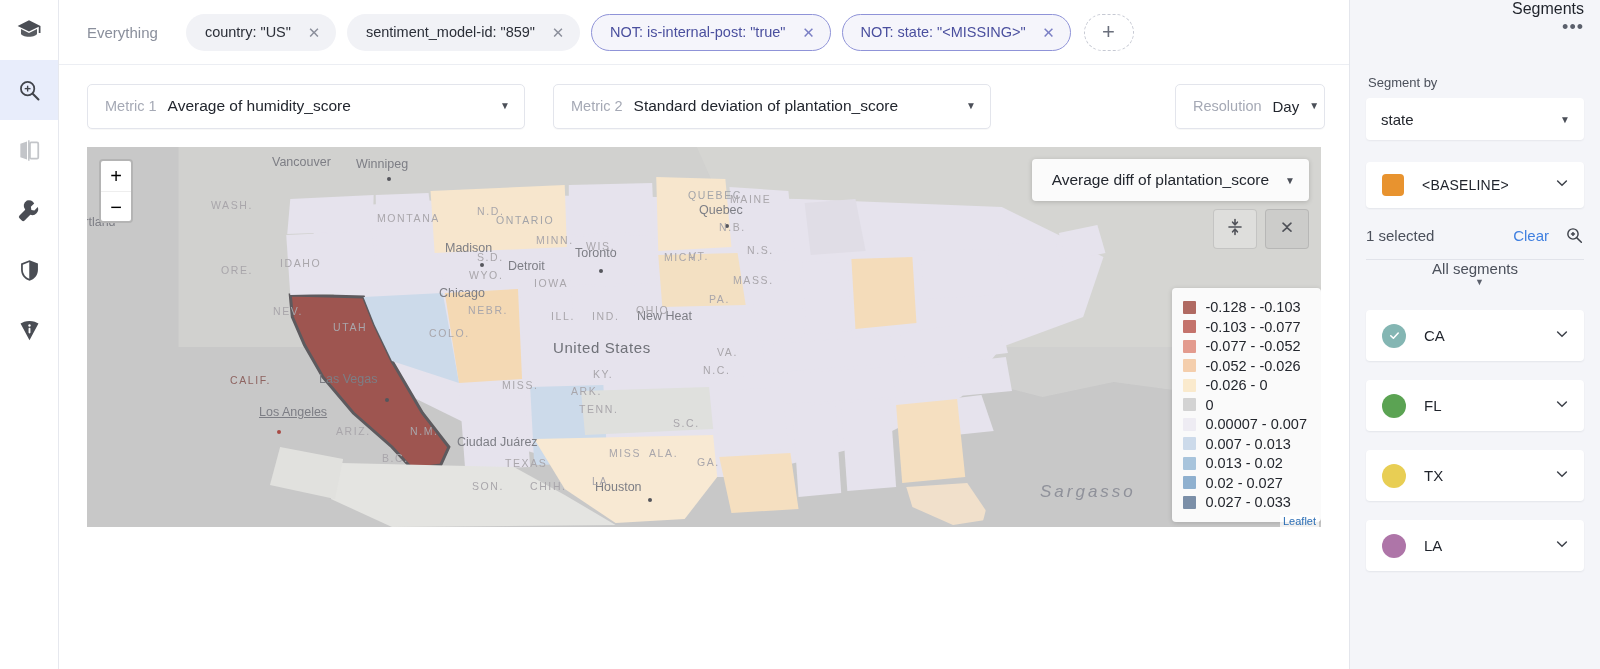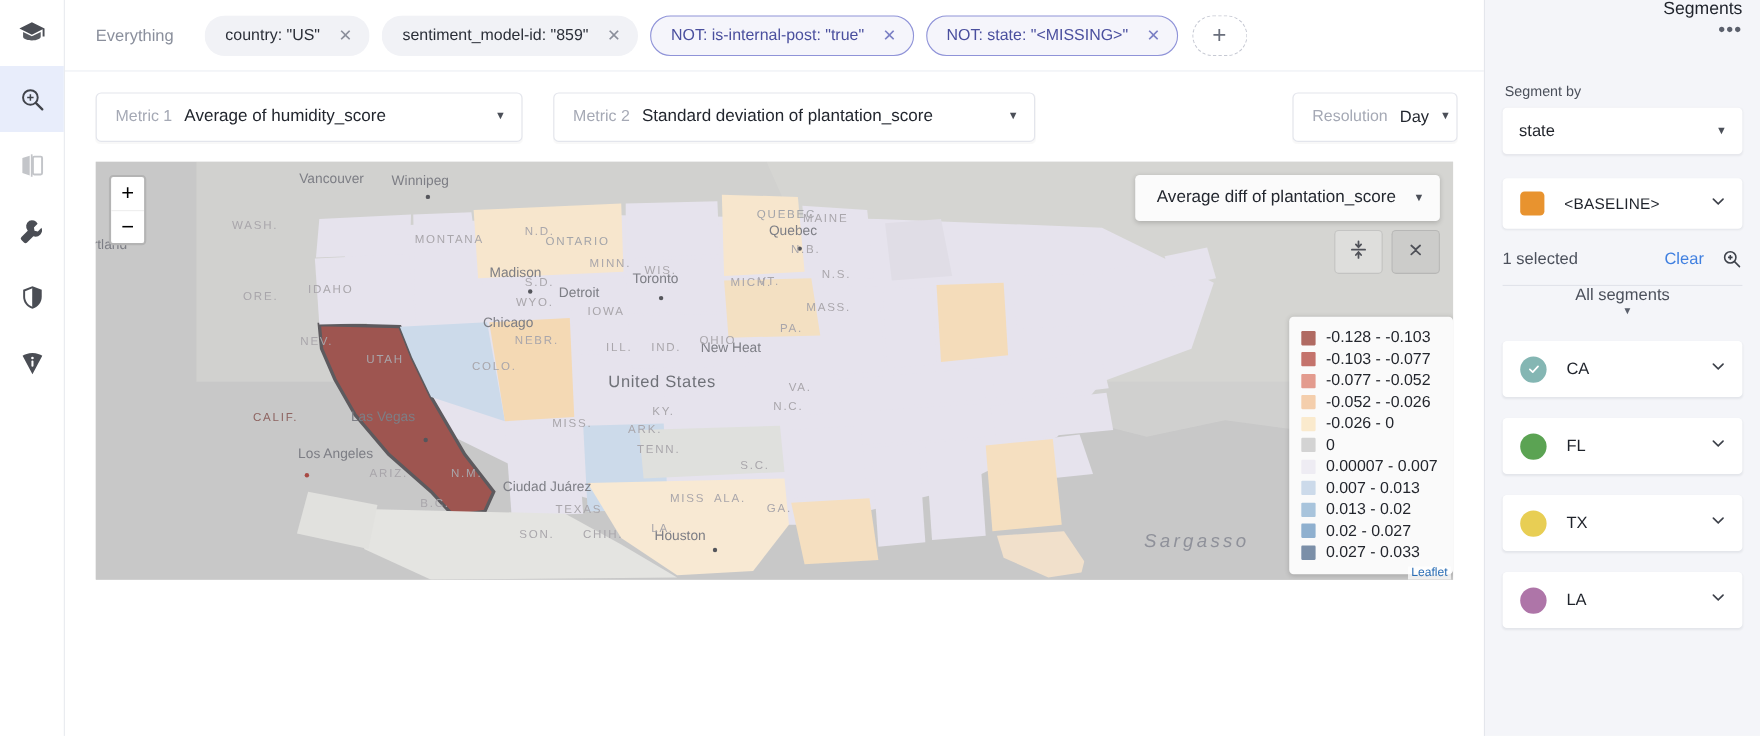--- a/index.html
+++ b/index.html
@@ -85,21 +85,21 @@
     height: 45px; border: 1px solid #e3e5ec; border-radius: 5px;
     background: #fff; display: flex; align-items: center;
     padding: 0 14px 0 17px; cursor: pointer;
     box-shadow: 0 1px 1px rgba(20,24,40,.03);
   }
   .select-box .lbl { color: #a5a9b5; font-size: 14.5px; margin-right: 11px; white-space: nowrap; }
   .select-box .val { color: #22262e; font-size: 15.5px; white-space: nowrap; }
   .select-box .caret {
     margin-left: auto; padding-left: 22px; color: #4b4f58; font-size: 10px; line-height: 1;
   }
-  #metric1 { width: 388px; margin-right: 28px; }
+  #metric1 { width: 438px; margin-right: 28px; }
   #metric2 { width: 438px; }
   #resolution { width: 150px; margin-left: auto; }
   #resolution .val { font-size: 15px; }
   #resolution .caret { padding-left: 10px; }
 
   
   .mapcard { padding: 0 28px 0 28px; }
   .mapcard-head {
     height: 52px; display: flex; align-items: center;
     padding-top: 6px;
@@ -478,21 +478,21 @@
         <div class="maplabel city" style="left:-18px;top:68px;">Portland</div>
         <div class="maplabel city" style="left:358px;top:94px;">Madison</div>
         <div class="citydot" style="left:393px;top:116px;"></div>
         <div class="maplabel city" style="left:352px;top:139px;">Chicago</div>
         <div class="maplabel city" style="left:421px;top:112px;">Detroit</div>
         <div class="maplabel city" style="left:488px;top:99px;">Toronto</div>
         <div class="citydot" style="left:512px;top:122px;"></div>
         <div class="maplabel city" style="left:550px;top:162px;">New Heat</div>
         <div class="maplabel city" style="left:232px;top:225px;">Las Vegas</div>
         <div class="citydot" style="left:298px;top:251px;"></div>
-        <div class="maplabel city" style="left:184px;top:258px;">Los Angeles</div>
+        <div class="maplabel city" style="left:172px;top:258px;text-decoration:underline;">Los Angeles</div>
         <div class="citydot" style="left:190px;top:283px;background:#a84a44;"></div>
         <div class="maplabel city" style="left:370px;top:288px;">Ciudad Juárez</div>
         <div class="maplabel city" style="left:508px;top:333px;">Houston</div>
         <div class="citydot" style="left:561px;top:351px;"></div>
         <div class="maplabel big" style="left:466px;top:192px;">United States</div>
         <div class="maplabel ocean" style="left:953px;top:335px;">Sargasso</div>
 
         <div class="maplabel state" style="left:124px;top:52px;">WASH.</div>
         <div class="maplabel state" style="left:134px;top:117px;">ORE.</div>
         <div class="maplabel state" style="left:193px;top:110px;">IDAHO</div>

